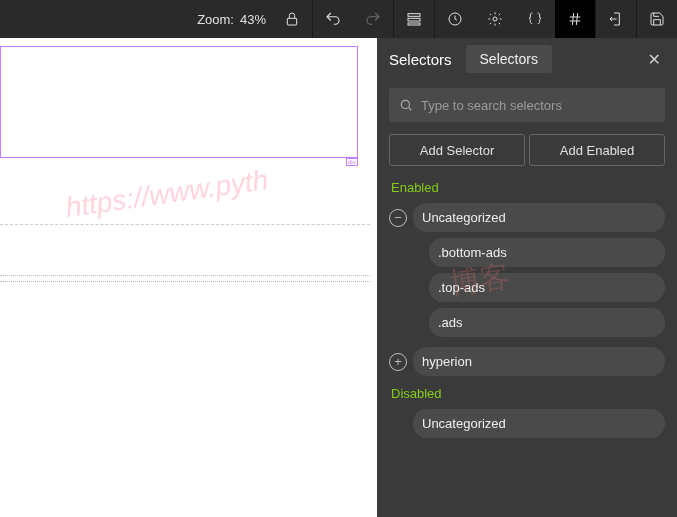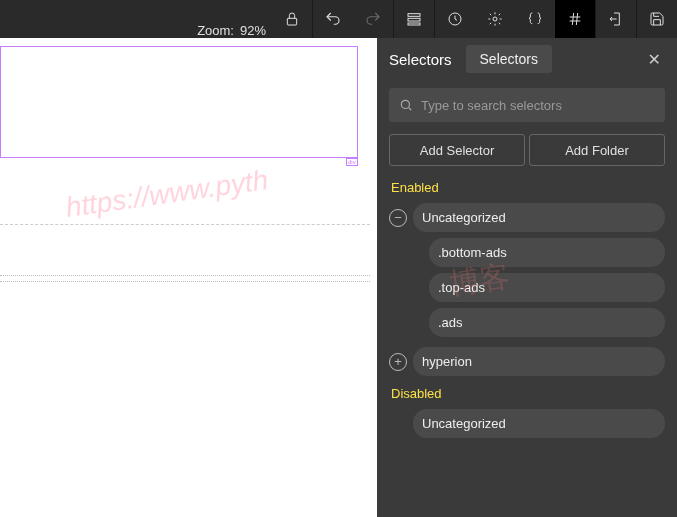--- a/index.html
+++ b/index.html
@@ -7,21 +7,21 @@
     width: 677px; height: 517px;
     font-family: -apple-system, Segoe UI, Arial, sans-serif;
     background: #fff;
     overflow: hidden;
     position: relative;
   }
   .toolbar {
     height: 38px;
     background: #2a2a2a;
     display: flex;
-    align-items: flex-end;
+    align-items: center;
     justify-content: flex-end;
     color: #e0e0e0;
     font-size: 13px;
   }
   .toolbar .zoom {
     margin-right: 6px;
     color: #e0e0e0;
   }
   .tb-icon {
     width: 40px; height: 38px;
@@ -144,21 +144,21 @@
     flex: 1;
     background: #3a3a3a;
     border: 1px solid #666;
     border-radius: 3px;
     height: 32px;
     color: #e0e0e0;
     font-size: 13px;
     cursor: pointer;
   }
   .section-label {
-    font-size: 13px; color: #fde047;
+    font-size: 13px; color: #84cc16;
     margin: 6px 0 8px 2px;
   }
   .tree-row {
     display: flex; align-items: center;
     margin-bottom: 6px;
   }
   .tree-toggle {
     width: 18px; height: 18px;
     border: 1.5px solid #bbb;
     border-radius: 50%;
@@ -179,21 +179,21 @@
   }
   .tree-child { margin-left: 40px; margin-bottom: 6px; }
   .tree-child .tree-item { display: block; }
   .group { margin-bottom: 10px; }
 </style>
 </head>
 <body>
 
 <div class="toolbar">
   <span class="zoom">Zoom:</span>
-  <span class="zoom">92%</span>
+  <span class="zoom">43%</span>
   <div class="tb-icon">
     <svg width="16" height="16" viewBox="0 0 24 24">
         <rect x="5" y="11" width="14" height="10" rx="1"></rect>
         <path d="M8 11V7a4 4 0 0 1 8 0v4"></path>
       </svg>
   </div>
   <div class="tb-divider"></div>
   <div class="tb-icon">
     <svg width="18" height="18" viewBox="0 0 24 24">
         <path d="M9 14l-5-5 5-5"></path>
@@ -276,21 +276,21 @@
     <div class="panel-body">
       <div class="search-box">
         <svg width="14" height="14" viewBox="0 0 24 24">
             <circle cx="11" cy="11" r="7"></circle>
             <line x1="21" y1="21" x2="16.65" y2="16.65"></line>
           </svg>
         <input class="search-input" placeholder="Type to search selectors" style="">
       </div>
       <div class="btn-row">
         <button class="btn">Add Selector</button>
-        <button class="btn">Add Folder</button>
+        <button class="btn">Add Enabled</button>
       </div>
 
       <div class="section-label">Enabled</div>
 
       <div class="group">
         <div class="tree-row">
           <div class="tree-toggle">−</div>
           <div class="tree-item">Uncategorized</div>
         </div>
         <div class="tree-child">

